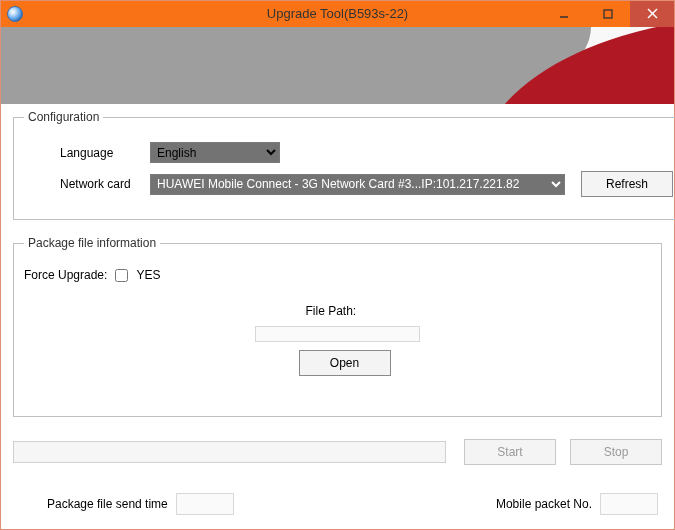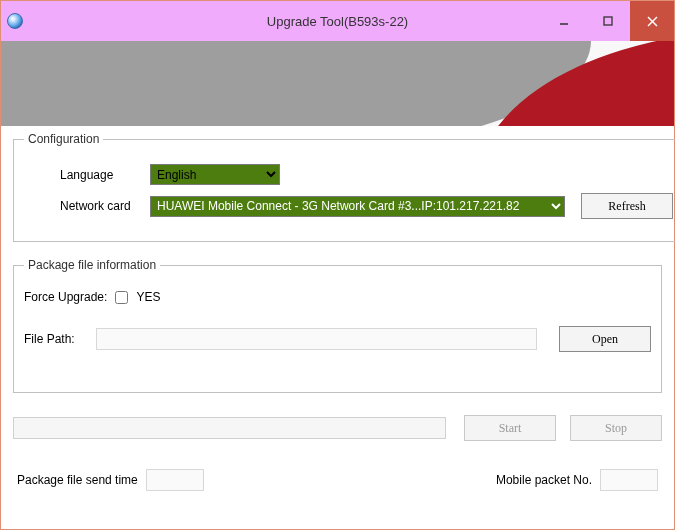--- a/index.html
+++ b/index.html
@@ -1,45 +1,45 @@
 <!DOCTYPE html>
 <html><head>
 <meta charset="utf-8">
 <style>
   * { box-sizing: border-box; font-family: "Tahoma", "Segoe UI", sans-serif; font-size: 12px; }
   body { margin: 0; background: #f0f0f0; }
   .window { width: 675px; height: 530px; background: #ffffff; border: 1px solid #e08f75; display: flex; flex-direction: column; }
-  .titlebar { height: 40px; background: #f0abfc; display: flex; align-items: center; position: relative; text-align: center; }
+  .titlebar { height: 28px; background: #f97316; display: flex; align-items: center; position: relative; text-align: center; }
   .title-icon { width: 16px; height: 16px; margin-left: 6px; background: radial-gradient(circle at 35% 35%, #eaf4ff 10%, #5aa3e8 55%, #2b5fa0 80%); border-radius: 50%; border: 1px solid #3a6bb0; }
   .title-text { position: absolute; left: 50%; transform: translateX(-50%); color: #333; font-size: 13px; }
   .title-controls { margin-left: auto; display: flex; height: 100%; }
   .title-btn { width: 44px; display: flex; align-items: center; justify-content: center; color: #333; cursor: default; }
   .title-btn.close { background: #c94f3e; color: #fff; }
   .title-btn svg { display: block; }
   .banner { height: 85px; background: #f8f8f8; position: relative; overflow: hidden; border-bottom-color: #ddd; }
   .banner .gray-swoosh { position: absolute; top: -20px; left: -10px; width: 600px; height: 130px; background: #9e9e9e; border-bottom-right-radius: 300px 110px; }
   .banner .red-swoosh { position: absolute; top: -10px; right: -120px; width: 320px; height: 160px; background: #b01823; border-top-left-radius: 280px 160px; }
   .content { flex: 1; padding: 6px 12px 10px 12px; display: flex; flex-direction: column; gap: 16px; }
   fieldset { border: 1px solid #c0c0c0; padding: 10px 10px 14px 10px; margin: 0; }
   legend { padding: 0 4px; color: #333; }
   .row { display: flex; align-items: center; margin: 8px 0; gap: 8px; }
   .lbl { width: 82px; margin-left: 36px; }
-  select.combo { height: 21px; border: 1px solid #7a7a7a; background: #4d7c0f; padding: 0 2px; }
+  select.combo { height: 21px; border: 1px solid #7a7a7a; background: #737373; padding: 0 2px; }
   .combo-lang { width: 130px; }
   .combo-net { width: 415px; background: #1a56c8; color: #fff; border: 1px solid #7a7a7a; }
   .combo-net option { background: #1a56c8; color: #fff; }
-  .btn { height: 26px; border: 1px solid #8a8a8a; background: #f4f4f4; cursor: default; padding: 0 0; font-family: Liberation Serif, serif; }
+  .btn { height: 26px; border: 1px solid #8a8a8a; background: #f4f4f4; cursor: default; padding: 0 0; }
   .btn.wide { width: 92px; }
   .btn.disabled { color: #9a9a9a; border-color: #c8c8c8; }
   input[type=checkbox] { width: 13px; height: 13px; margin: 0; }
   .txt { height: 22px; border: 1px solid #d8d8d8; background: #fafafa; padding: 0 4px; }
   .filepath { flex: 1; }
   .spacer { flex: 1; }
   .progress { flex: 1; height: 22px; border: 1px solid #d0d0d0; background: #f6f6f6; margin-right: 10px; }
-  .footer-row { display: flex; align-items: center; gap: 8px; margin-top: 4px; padding: 0 4px 4px 4px; }
+  .footer-row { display: flex; align-items: center; gap: 8px; margin-top: 4px; padding: 0 4px 4px 4px; margin-left: 30px; }
   .footer-row .big-gap { flex: 1; }
   .small-txt { width: 58px; height: 22px; border: 1px solid #d8d8d8; background: #fafafa; }
 </style>
 </head>
 <body>
 
 <div class="window">
 
   <div class="titlebar">
     <div class="title-icon"></div>
@@ -93,21 +93,21 @@
 
     <fieldset>
       <legend>Package file information</legend>
 
       <div class="row">
         <span>Force Upgrade:</span>
         <input type="checkbox" style="">
         <span>YES</span>
       </div>
 
-      <div class="row" style="margin-top:22px;">
+      <div class="row" style="margin-top:22px;flex-direction:column;">
         <span style="width:64px;">File Path:</span>
         <input type="text" class="txt filepath" value="" style="">
         <button class="btn wide" style="margin-left:14px;">Open</button>
       </div>
 
       <div style="height:18px;"></div>
     </fieldset>
 
     <div class="row" style="margin-top:6px;">
       <div class="progress"></div>

